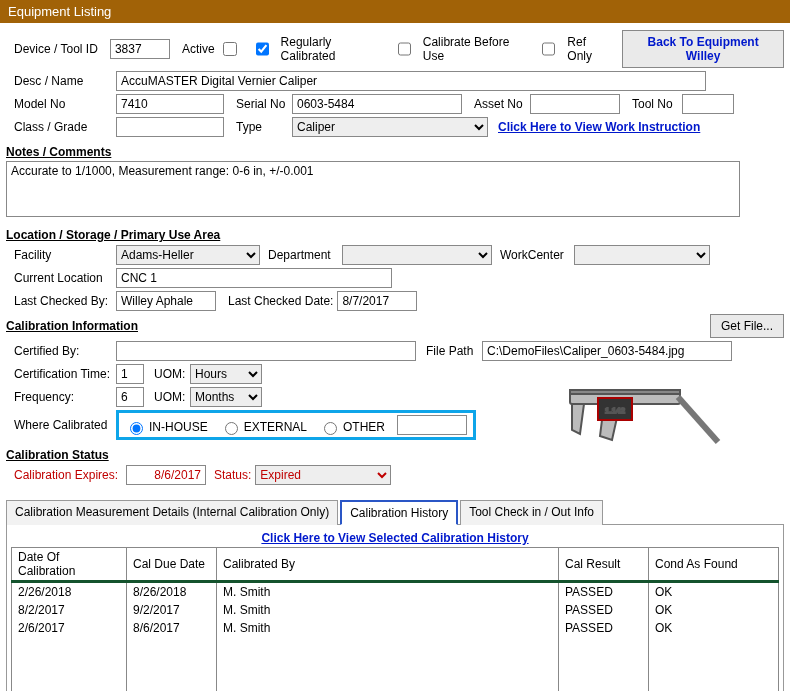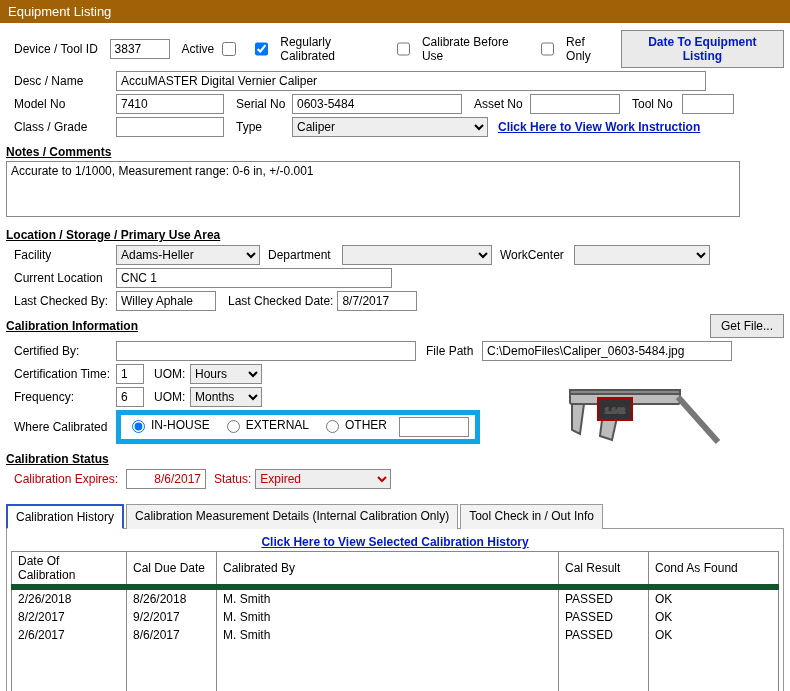--- a/index.html
+++ b/index.html
@@ -72,23 +72,23 @@
   }
   .section-head {
     font-weight: bold;
     text-decoration: underline;
     margin-top: 8px;
     margin-bottom: 2px;
   }
   .red { color: #c00000; }
   .radio-row {
     display: inline-flex;
-    align-items: flex-start;
+    align-items: flex-end;
     gap: 4px;
-    border: 5px solid #0ea5e9;
+    border: 3px solid #0ea5e9;
     padding: 2px 6px;
   }
   .radio-row label { margin-right: 8px; display:inline-flex; align-items:center; gap:3px;}
   .tabs {
     display: flex;
     margin-top: 14px;
     border-bottom: 1px solid #999;
   }
   .tab {
     border: 1px solid #999;
@@ -118,21 +118,21 @@
     margin-top: 2px;
   }
   table.history th, table.history td {
     border-right: 1px solid #888;
     text-align: left;
     padding: 2px 6px;
     font-weight: normal;
     font-size: 12px;
   }
   table.history th {
-    border-bottom: 6px solid #14532d;
+    border-bottom: 3px solid #14532d;
   }
   table.history tbody tr td { border-right: 1px solid #888; }
   .caliper-img {
     position: absolute;
     right: 60px;
     top: 370px;
     width: 180px;
     height: 130px;
   }
   .table-spacer td { height: 70px; }
@@ -157,21 +157,21 @@
       <span>Regularly Calibrated</span>
     </span>
     <span class="chkwrap">
       <input type="checkbox" style="">
       <span>Calibrate Before Use</span>
     </span>
     <span class="chkwrap">
       <input type="checkbox" style="">
       <span>Ref Only</span>
     </span>
-    <button class="btn btn-blue" style="margin-left:auto">Date To Equipment Listing</button>
+    <button class="btn btn-blue" style="margin-left:auto">Back To Equipment Willey</button>
   </div>
 
   
   <div class="row">
     <span class="lbl" style="width:98px">Desc / Name</span>
     <input type="text" style="width: 590px;" value="AccuMASTER Digital Vernier Caliper">
   </div>
 
   
   <div class="row">
@@ -292,22 +292,22 @@
     <span class="lbl red" style="width:108px">Calibration Expires:</span>
     <input type="text" class="red" style="width: 80px; color: rgb(192, 0, 0); text-align: right;" value="8/6/2017">
     <span class="lbl red" style="margin-left:4px">Status:</span>
     <select style="width:136px;color:#c00000">
       <option>Expired</option>
     </select>
   </div>
 
   
   <div class="tabs">
+    <div class="tab">Calibration Measurement Details (Internal Calibration Only)</div>
     <div class="tab active">Calibration History</div>
-    <div class="tab">Calibration Measurement Details (Internal Calibration Only)</div>
     <div class="tab">Tool Check in / Out Info</div>
   </div>
   <div class="tabpanel">
     <div style="text-align:center;margin:2px 0">
       <span class="link">Click Here to View Selected Calibration History</span>
     </div>
     <table class="history">
       <thead>
         <tr>
           <th style="width:115px">Date Of Calibration</th>

